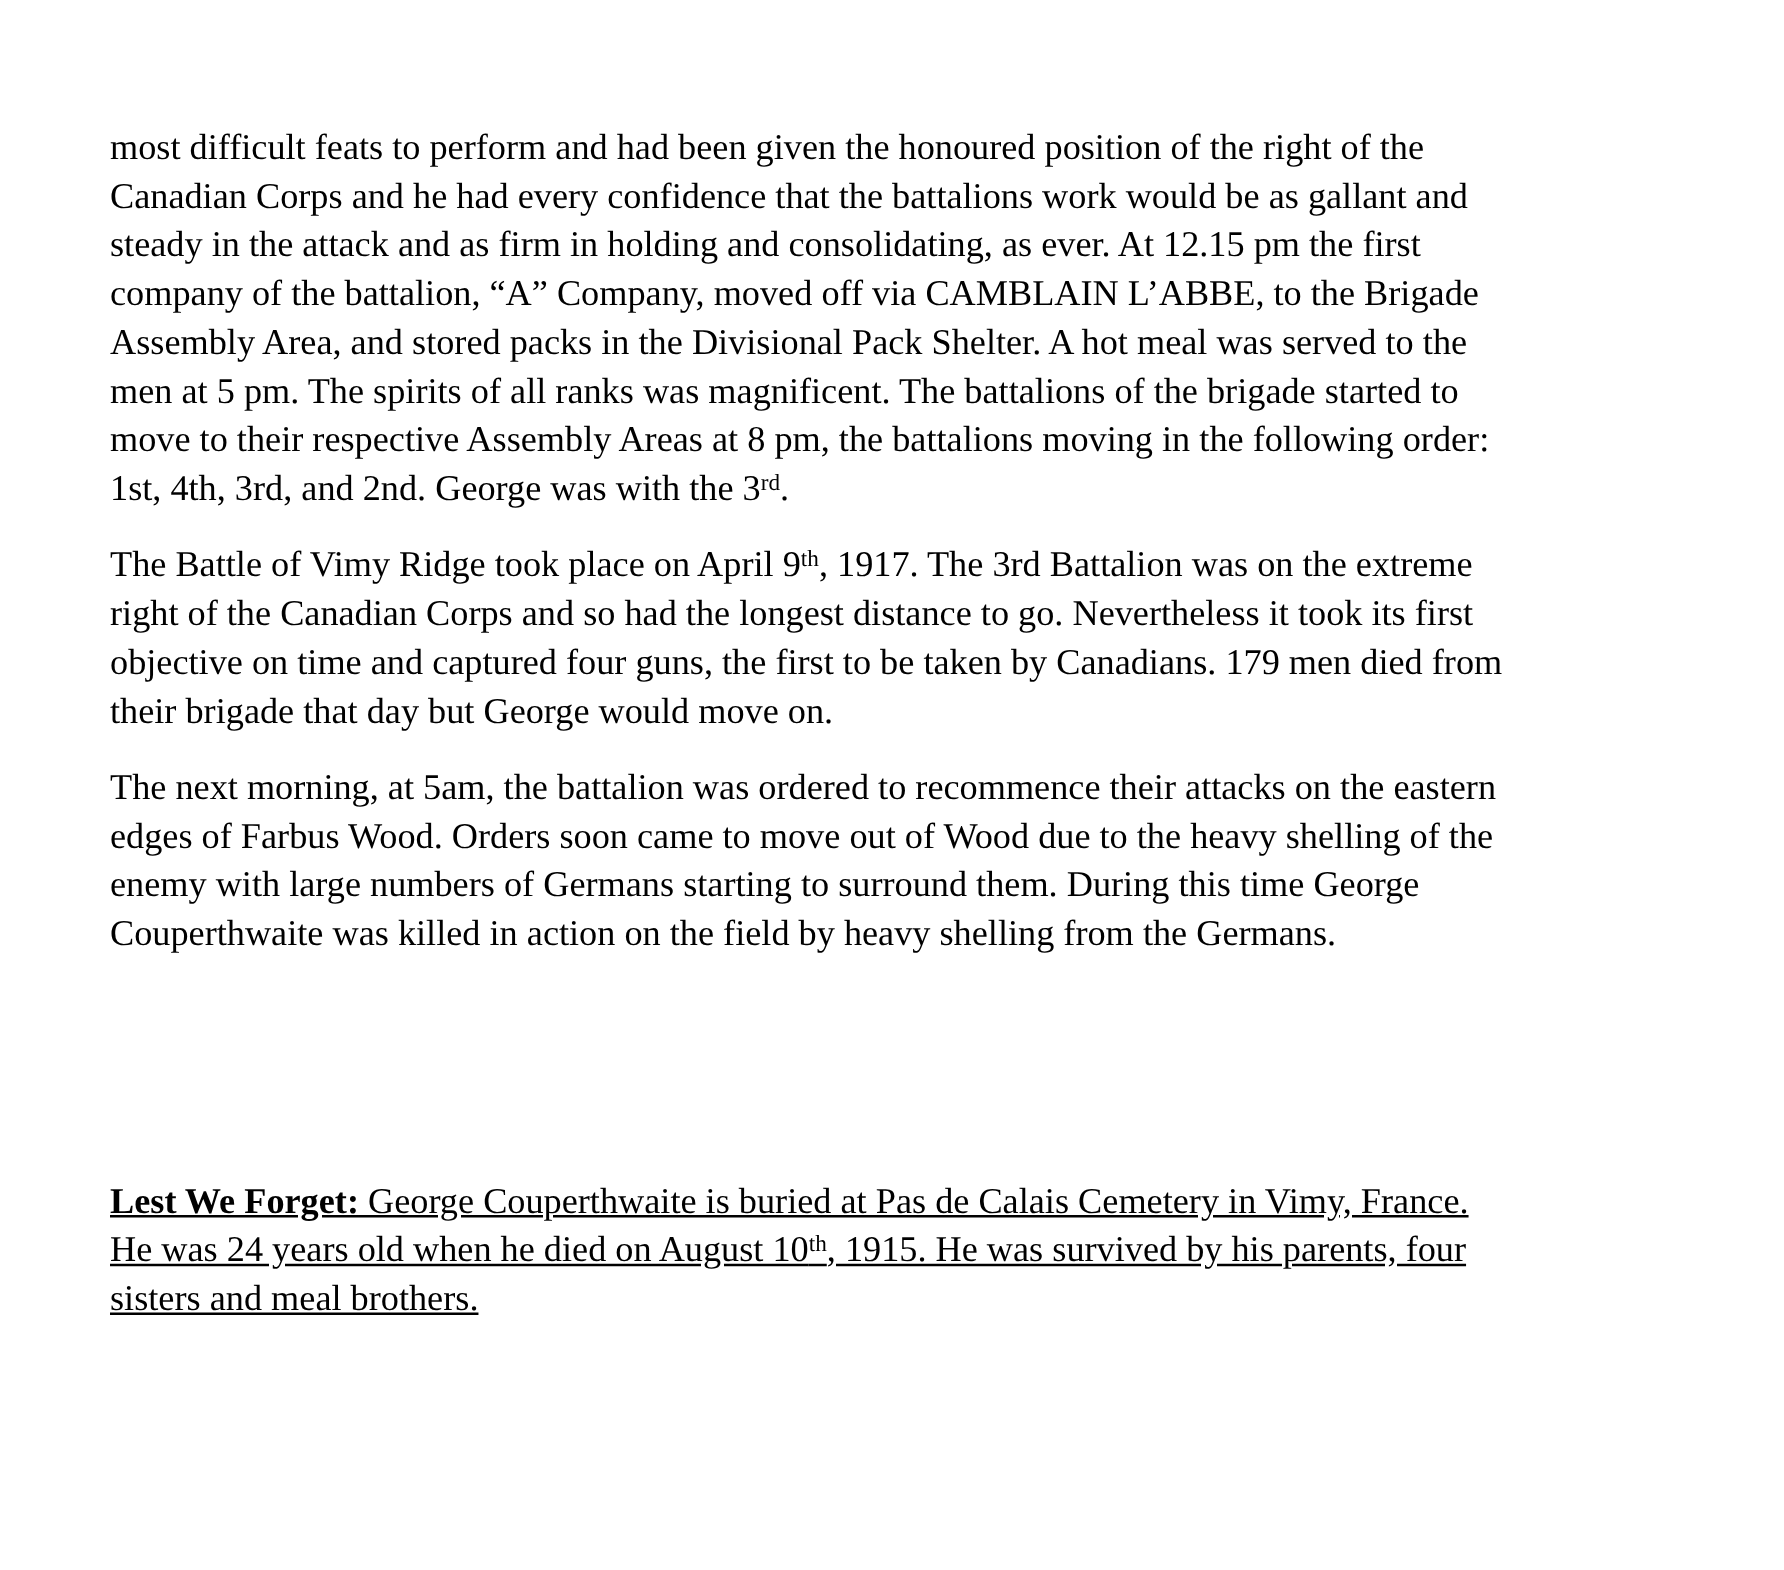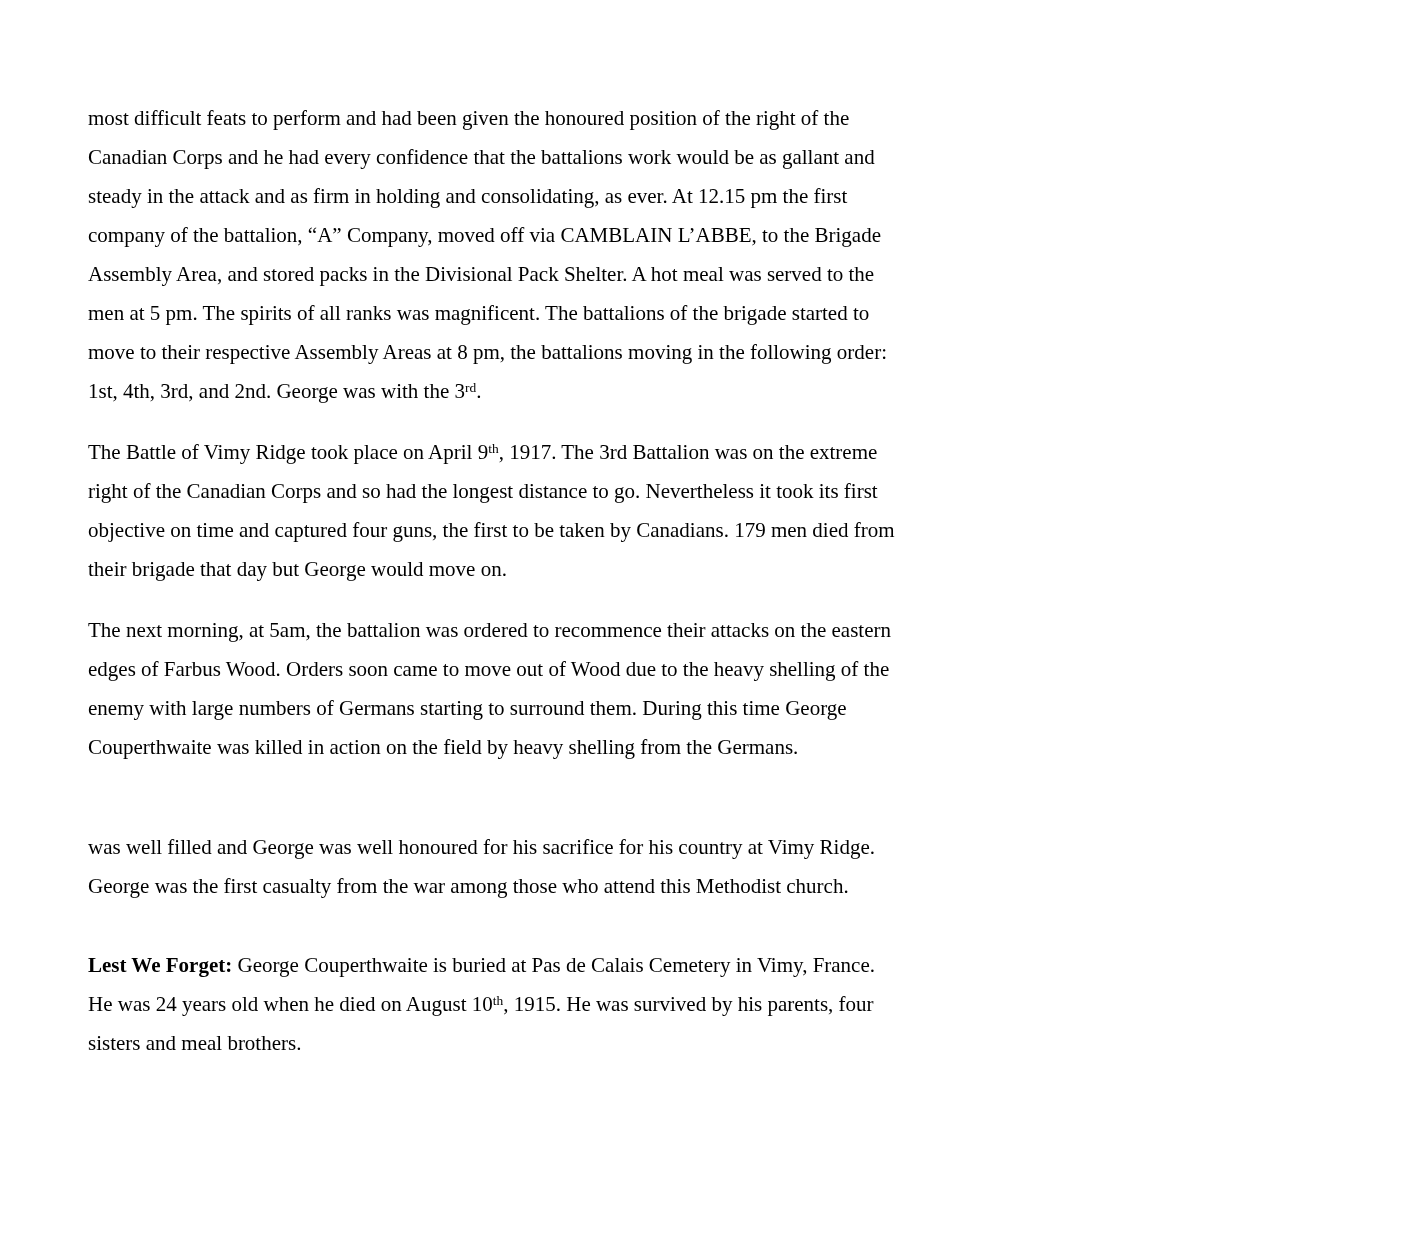--- a/index.html
+++ b/index.html
@@ -14,40 +14,41 @@
     color: #000000;
     overflow: hidden;
   }
   main.doc-page {
     padding: 99px 80px 0 88px;
     box-sizing: border-box;
     width: 1427px;
   }
   p.para {
     margin: 0 0 22px 0;
-    font-size: 21px;
+    font-size: 29px;
     line-height: 39px;
     white-space: normal;
   }
   p.para.extra-gap {
-    margin-top: 40px;
+    margin-top: 75px;
+    text-decoration: underline;
   }
   .bold {
     font-weight: bold;
   }
   sup.ord {
     font-size: 0.64em;
     line-height: 0;
     position: relative;
     vertical-align: baseline;
     top: -0.42em;
   }
 </style>
 </head>
 <body>
 
 <main class="doc-page">
   <p class="para"><span>most difficult feats to perform and had been given the honoured position of the right of the</span><br><span>Canadian Corps and he had every confidence that the battalions work would be as gallant and</span><br><span>steady in the attack and as firm in holding and consolidating, as ever. At 12.15 pm the first</span><br><span>company of the battalion, “A” Company, moved off via CAMBLAIN L’ABBE, to the Brigade</span><br><span>Assembly Area, and stored packs in the Divisional Pack Shelter. A hot meal was served to the</span><br><span>men at 5 pm. The spirits of all ranks was magnificent. The battalions of the brigade started to</span><br><span>move to their respective Assembly Areas at 8 pm, the battalions moving in the following order:</span><br><span>1st, 4th, 3rd, and 2nd. George was with the 3</span><sup class="ord">rd</sup><span>.</span></p>
   <p class="para"><span>The Battle of Vimy Ridge took place on April 9</span><sup class="ord">th</sup><span>, 1917. The 3rd Battalion was on the extreme</span><br><span>right of the Canadian Corps and so had the longest distance to go. Nevertheless it took its first</span><br><span>objective on time and captured four guns, the first to be taken by Canadians. 179 men died from</span><br><span>their brigade that day but George would move on.</span></p>
   <p class="para"><span>The next morning, at 5am, the battalion was ordered to recommence their attacks on the eastern</span><br><span>edges of Farbus Wood. Orders soon came to move out of Wood due to the heavy shelling of the</span><br><span>enemy with large numbers of Germans starting to surround them. During this time George</span><br><span>Couperthwaite was killed in action on the field by heavy shelling from the Germans.</span></p>
-  <p class="para"><br><span>was well filled and George was well honoured for his sacrifice for his country at Vimy Ridge.</span><br><span>George was the first casualty from the war among those who attend this Methodist church.</span></p>
+  <p class="para"><br><br></p>
   <p class="para extra-gap"><span class="bold">Lest We Forget:</span><span> George Couperthwaite is buried at Pas de Calais Cemetery in Vimy, France.</span><br><span>He was 24 years old when he died on August 10</span><sup class="ord">th</sup><span>, 1915. He was survived by his parents, four</span><br><span>sisters and meal brothers.</span></p>
 </main>
 
 </body></html>

